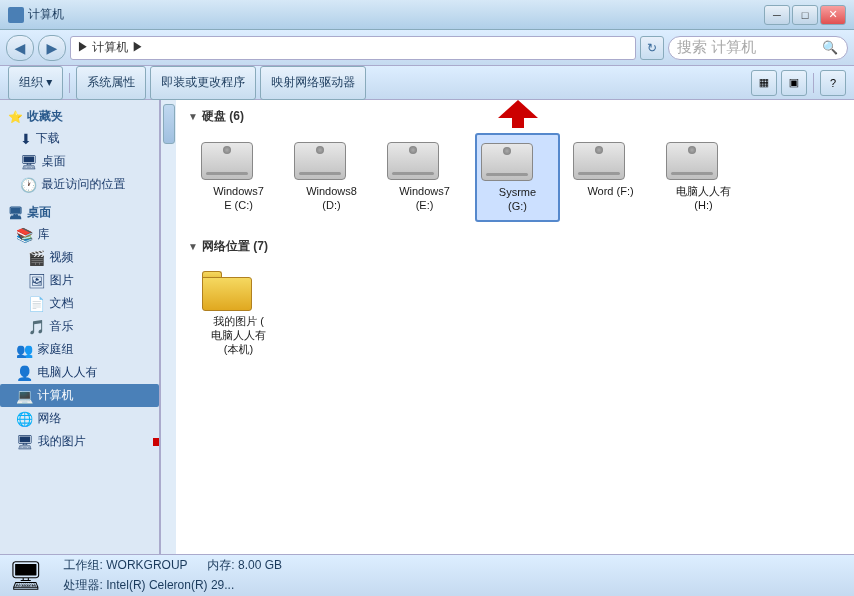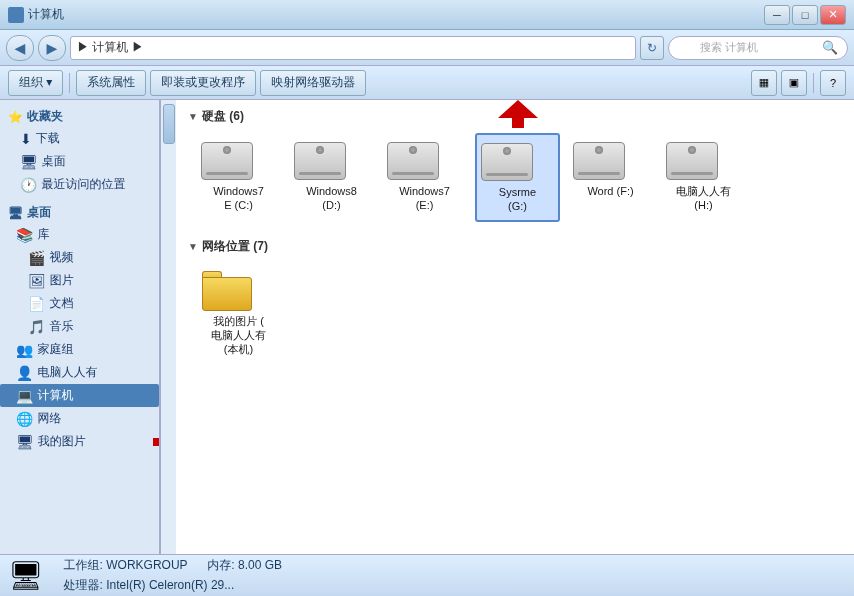--- a/index.html
+++ b/index.html
@@ -81,21 +81,21 @@
     .toolbar {
       background: linear-gradient(to bottom, #ddeeff, #c5daf0);
       height: 34px;
       display: flex;
       align-items: center;
       padding: 0 8px;
       gap: 4px;
       border-bottom: 1px solid #aac;
     }
     .toolbar-btn {
-      height: 26px;
+      height: 34px;
       padding: 12px 10px;
       background: linear-gradient(to bottom, #e8f2fc, #c8ddf0);
       border: 1px solid #8ab;
       border-radius: 3px;
       font-size: 12px;
       color: #1a3a5c;
       cursor: pointer;
       display: flex; align-items: center; gap: 4px;
     }
     .toolbar-sep { width: 1px; height: 20px; background: #aac; margin: 0 2px; }
@@ -293,21 +293,21 @@
 <div class="addressbar">
   <div class="nav-btn">
     <span>◀</span>
   </div>
   <div class="nav-btn">
     <span>▶</span>
   </div>
   <div class="address-path"> ▶ 计算机 ▶</div>
   <div class="refresh-btn">↻</div>
   <div class="search-box">
-    <span style="color:#aaa;font-size:11px;margin-left:23px;">搜索 计算机</span>
+    <span style="color:#aaa;font-size:15px;">搜索 计算机</span>
     <span style="margin-left:auto; font-size:13px; color:#888;">🔍</span>
   </div>
 </div>
 
 <div class="toolbar">
   <div class="toolbar-btn">组织 ▾</div>
   <div class="toolbar-sep"></div>
   <div class="toolbar-btn">系统属性</div>
   <div class="toolbar-btn">即装或更改程序</div>
   <div class="toolbar-btn">映射网络驱动器</div>

